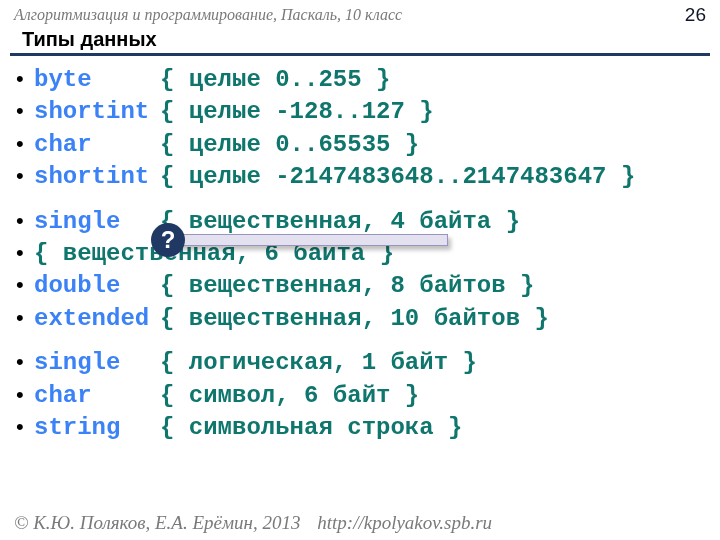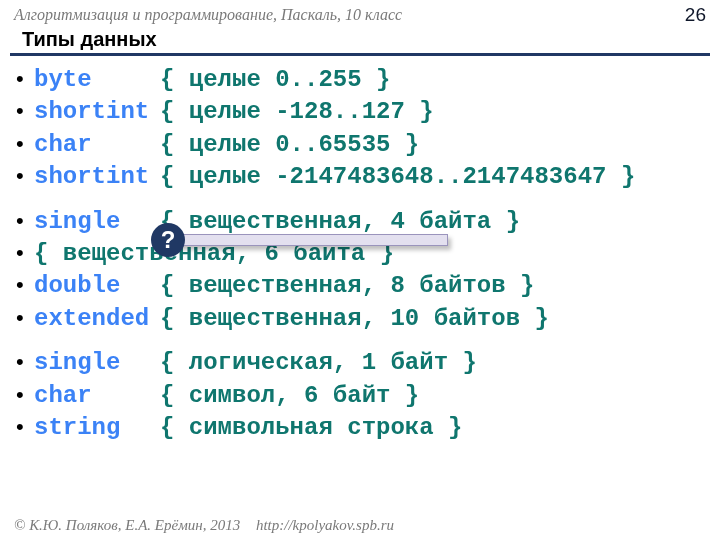--- a/index.html
+++ b/index.html
@@ -92,21 +92,21 @@
     display: flex;
     align-items: center;
     justify-content: center;
   }
   .footer {
     position: absolute;
     bottom: 6px;
     left: 14px;
     font-style: italic;
     color: #7a7a7a;
-    font-size: 15px;
+    font-size: 19px;
   }
   .footer .link { margin-left: 12px; }
 </style>
 </head>
 <body>
 
 <div class="header-bar">
   <span>Алгоритмизация и программирование, Паскаль, 10 класс</span>
   <span class="page-num">26</span>
 </div>

